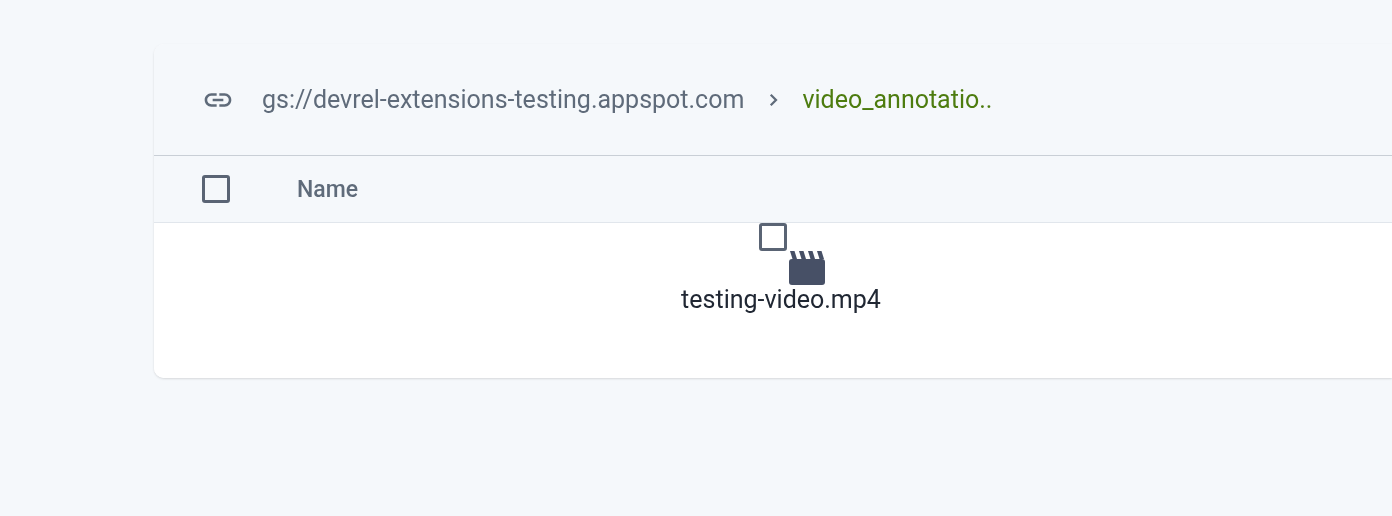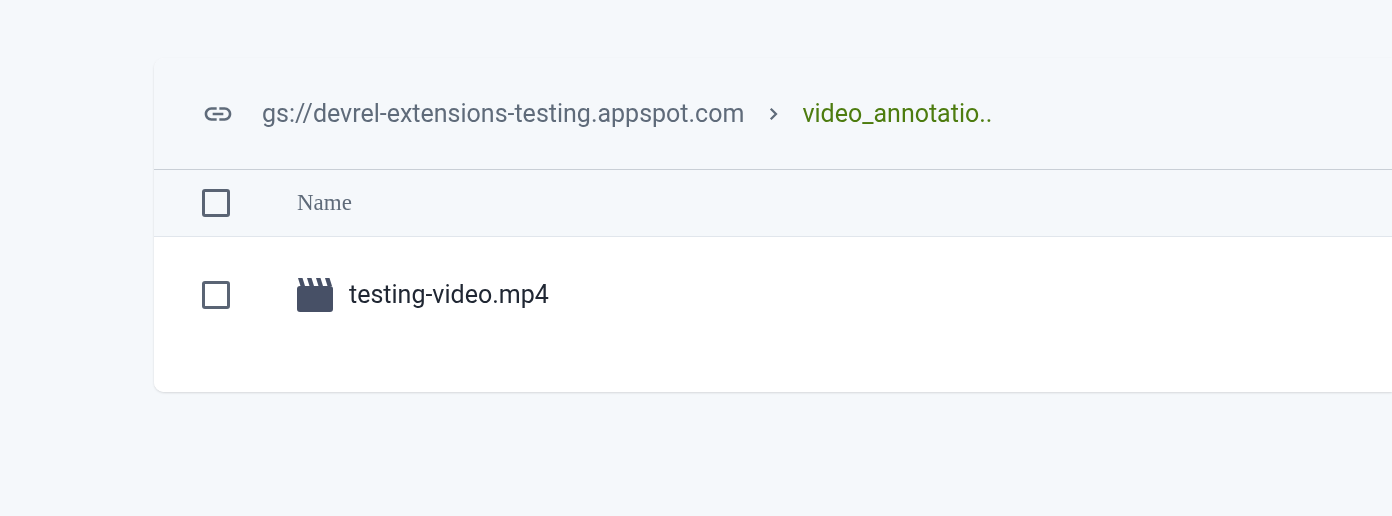--- a/index.html
+++ b/index.html
@@ -10,21 +10,21 @@
     body {
       font-family: Roboto, -apple-system, BlinkMacSystemFont, "Segoe UI", Arial, sans-serif;
       background: #f5f8fb;
       width: 1392px;
       height: 516px;
       overflow: hidden;
     }
     .panel {
       position: absolute;
       left: 154px;
-      top: 58px;
+      top: 44px;
       right: 0;
       background: #fff;
       border-radius: 10px 0 0 10px;
       box-shadow: 0 1px 3px rgba(0,0,0,0.08), 0 1px 2px rgba(0,0,0,0.06);
       overflow: hidden;
     }
     .breadcrumb-bar {
       display: flex;
       align-items: center;
       padding: 0 48px;
@@ -57,21 +57,20 @@
       white-space: nowrap;
       overflow: hidden;
     }
     .header-row {
       display: flex;
       align-items: center;
       height: 67px;
       padding: 0 48px;
       background: #f5f8fb;
       border-bottom: 1px solid #e1e6ec;
-      font-family: Liberation Serif, serif;
     }
     .checkbox {
       width: 28px;
       height: 28px;
       border: 3px solid #5a6474;
       border-radius: 3px;
       flex-shrink: 0;
       cursor: pointer;
     }
     .col-name {
@@ -80,20 +79,21 @@
       font-weight: 500;
       color: #5f6b7a;
     }
     .file-row {
       display: flex;
       align-items: center;
       height: 115px;
       padding: 0 48px;
       background: #fff;
       cursor: pointer;
+      flex-direction: column;
     }
     .file-icon {
       margin-left: 67px;
       width: 36px;
       height: 34px;
       flex-shrink: 0;
     }
     .file-name {
       margin-left: 16px;
       font-size: 25px;

